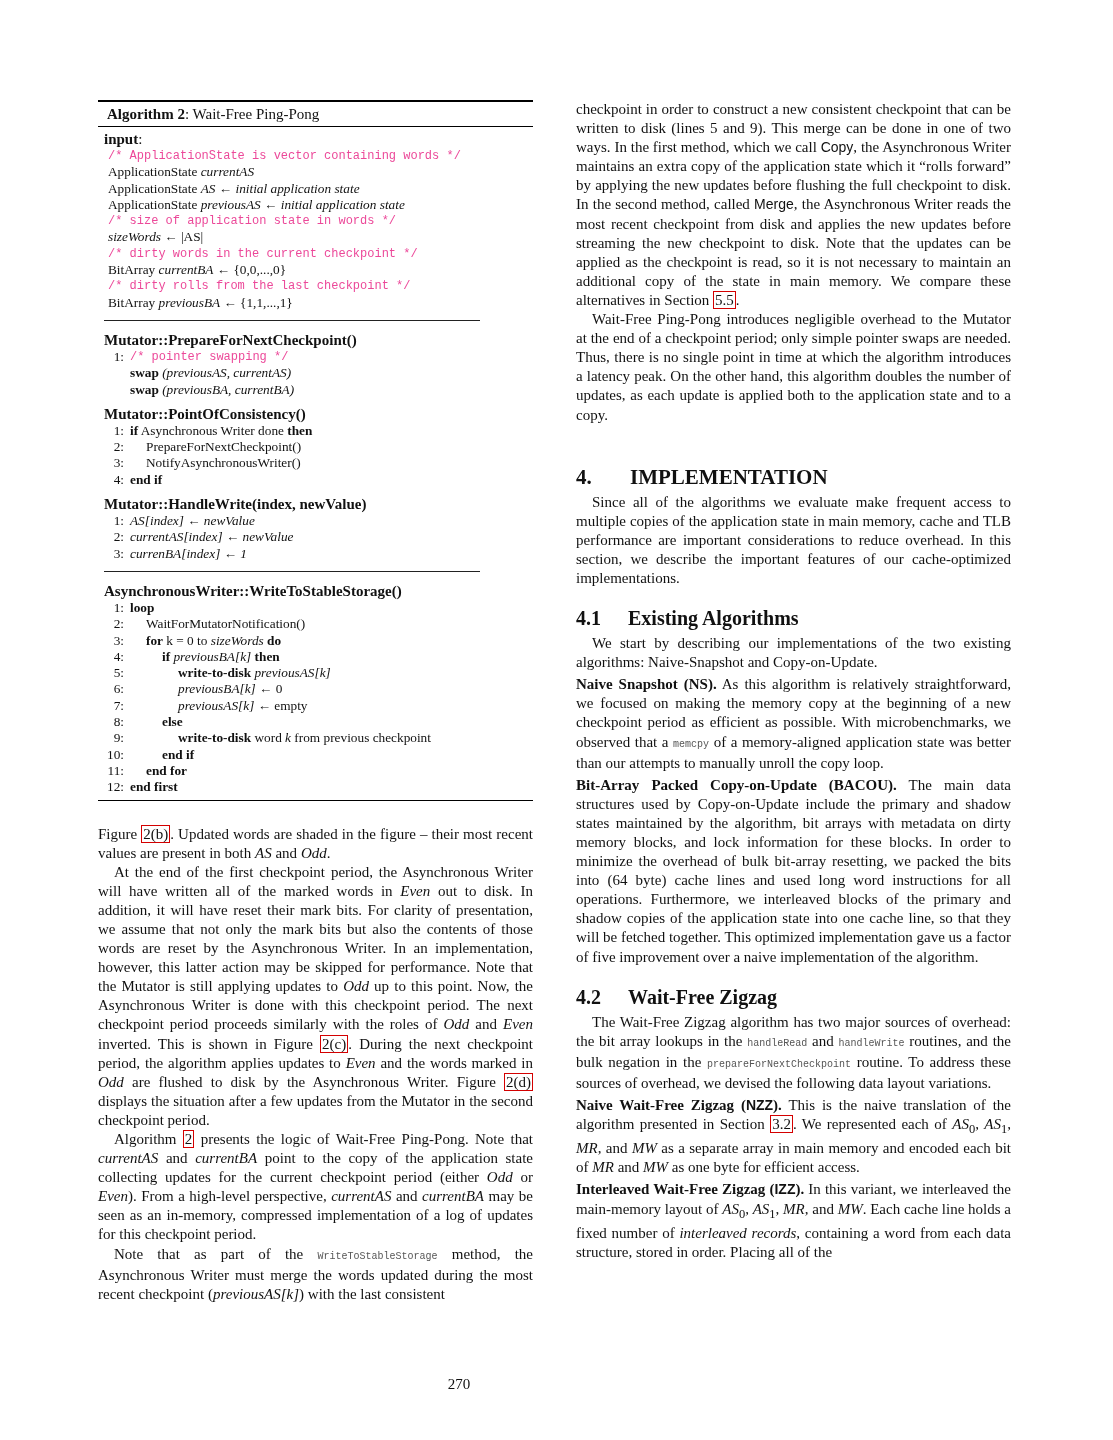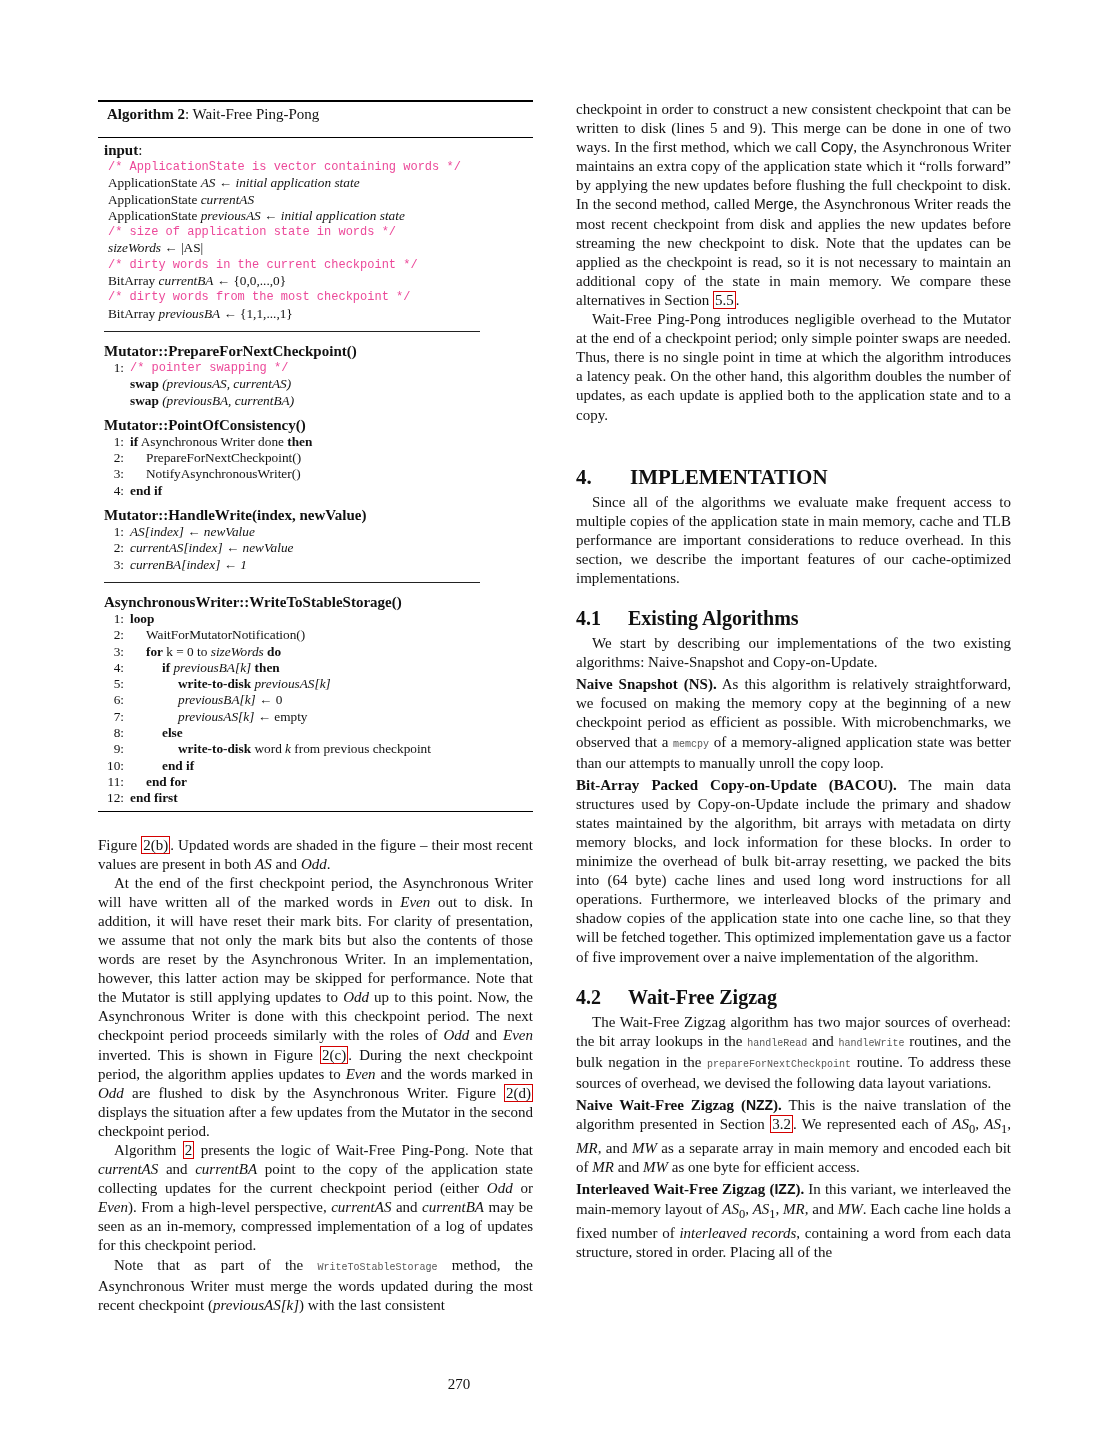--- a/index.html
+++ b/index.html
@@ -4,21 +4,21 @@
 <style>
   html, body { margin: 0; padding: 0; background: #ffffff; }
   body { width: 1113px; height: 1440px; position: relative; overflow: hidden;
          font-family: "Liberation Serif", "DejaVu Serif", serif; color: #111; }
   .col { position: absolute; top: 100px; }
   .col-left { left: 98px; width: 435px; }
   .col-right { left: 576px; width: 435px; }
 
   
   .algo { border-top: 2px solid #000; border-bottom: 1.5px solid #000; padding-bottom: 4px; }
-  .algo-title { font-size: 15px; padding: 3px 0 14px 9px; border-bottom: 1px solid #000; line-height: 18px; }
+  .algo-title { font-size: 15px; padding: 3px 0 3px 9px; border-bottom: 1px solid #000; line-height: 18px; }
   .algo-title b { font-weight: bold; }
   .algo-body { padding-left: 10px; font-size: 13.3px; line-height: 16.3px; }
   .input-label { font-size: 15px; font-weight: bold; padding-left: 6px; margin-top: 3px; line-height: 18px; }
   .cm { font-family: "Liberation Mono", "DejaVu Sans Mono", monospace; color: #ec4899; font-size: 12px; }
   .it { font-style: italic; }
   .sep { width: 376px; border-top: 1px solid #222; margin: 9px 0 0 6px; }
   .proc { font-size: 15px; font-weight: bold; padding-left: 6px; margin-top: 7px; line-height: 18px; }
   .ln { display: flex; line-height: 16.3px; font-size: 13.3px; }
   .ln .num { width: 26px; text-align: right; padding-right: 6px; flex: none; }
   .ln .code { white-space: nowrap; }
@@ -48,28 +48,28 @@
 
   <div class="algo">
     <div class="algo-title">
       <b>Algorithm 2</b><span>: </span><span>Wait-Free Ping-Pong</span>
     </div>
 
     <div class="input-label"><span>input</span><span style="font-weight:normal">:</span></div>
 
     <div class="algo-body">
       <div class="cm">/* ApplicationState is vector containing words */</div>
+      <div><span>ApplicationState </span><span class="it">currentAS</span></div>
       <div><span>ApplicationState </span><span class="it">AS</span><span> ← </span><span class="it">initial application state</span></div>
-      <div><span>ApplicationState </span><span class="it">currentAS</span></div>
       <div><span>ApplicationState </span><span class="it">previousAS</span><span> ← </span><span class="it">initial application state</span></div>
       <div class="cm">/* size of application state in words */</div>
       <div><span class="it">sizeWords</span><span> ← </span><span>|AS|</span></div>
       <div class="cm">/* dirty words in the current checkpoint */</div>
       <div><span>BitArray </span><span class="it">currentBA</span><span> ← </span><span>{0,0,...,0}</span></div>
-      <div class="cm">/* dirty words from the most checkpoint */</div>
+      <div class="cm">/* dirty rolls from the last checkpoint */</div>
       <div><span>BitArray </span><span class="it">previousBA</span><span> ← </span><span>{1,1,...,1}</span></div>
     </div>
 
     <div class="sep"></div>
 
     <div class="proc" style="margin-top:10px">Mutator::PrepareForNextCheckpoint()</div>
     <div class="ln">
         <span class="num">1:</span>
         <span class="code cm">/* pointer swapping */</span>
       </div>

